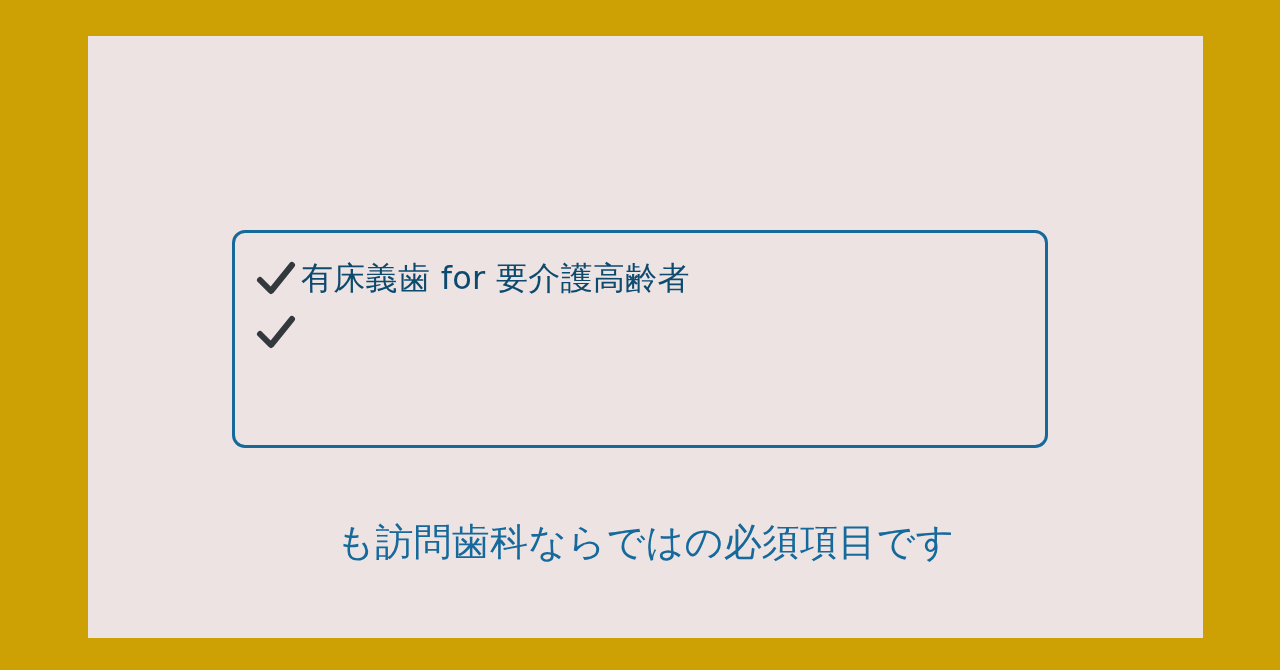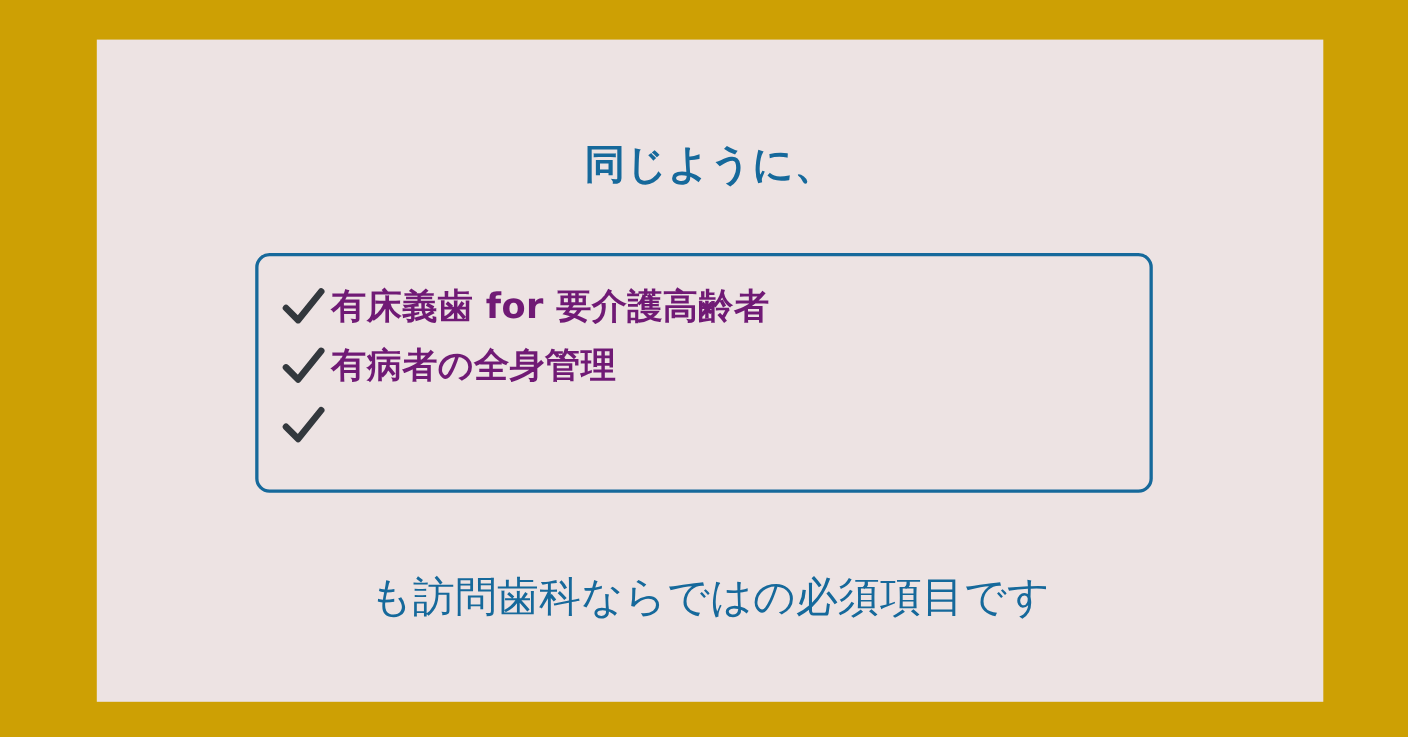--- a/index.html
+++ b/index.html
@@ -73,23 +73,23 @@
 
   .check-icon {
     flex: 0 0 auto;
     width: 42px;
     height: 40px;
     display: block;
     margin-right: 4px;
   }
 
   .check-label {
-    color: #701a75;
+    color: #0c4a6e;
     font-size: 32px;
-    font-weight: bold;
+    font-weight: normal;
     letter-spacing: 0.3px;
     line-height: 1;
   }
 
   #footer-text {
     position: absolute;
     left: 0;
     top: 484px;
     width: 100%;
     text-align: center;
@@ -101,42 +101,33 @@
     white-space: nowrap;
   }
 </style>
 </head>
 <body>
 
 <div id="slide">
 
   <div id="panel">
 
-    <div id="title">同じように、</div>
 
     <div id="checklist-box">
       <div id="checklist">
 
         <div class="check-item">
           <span class="check-icon">
             <svg width="42" height="40" viewBox="0 0 42 40" xmlns="http://www.w3.org/2000/svg">
               <path d="M5 22 L16 33 L37 7" fill="none" stroke="#33383D" stroke-width="6" stroke-linecap="round" stroke-linejoin="round"></path>
             </svg>
           </span>
           <span class="check-label">有床義歯 for 要介護高齢者</span>
         </div>
 
-        <div class="check-item">
-          <span class="check-icon">
-            <svg width="42" height="40" viewBox="0 0 42 40" xmlns="http://www.w3.org/2000/svg">
-              <path d="M5 22 L16 33 L37 7" fill="none" stroke="#33383D" stroke-width="6" stroke-linecap="round" stroke-linejoin="round"></path>
-            </svg>
-          </span>
-          <span class="check-label">有病者の全身管理</span>
-        </div>
 
         <div class="check-item">
           <span class="check-icon">
             <svg width="42" height="40" viewBox="0 0 42 40" xmlns="http://www.w3.org/2000/svg">
               <path d="M5 22 L16 33 L37 7" fill="none" stroke="#33383D" stroke-width="6" stroke-linecap="round" stroke-linejoin="round"></path>
             </svg>
           </span>
         </div>
 
       </div>

